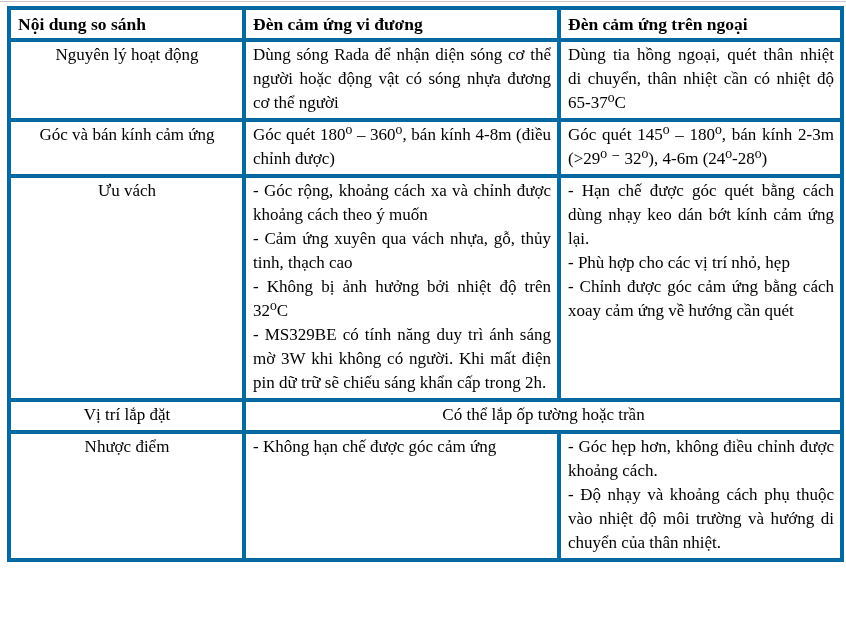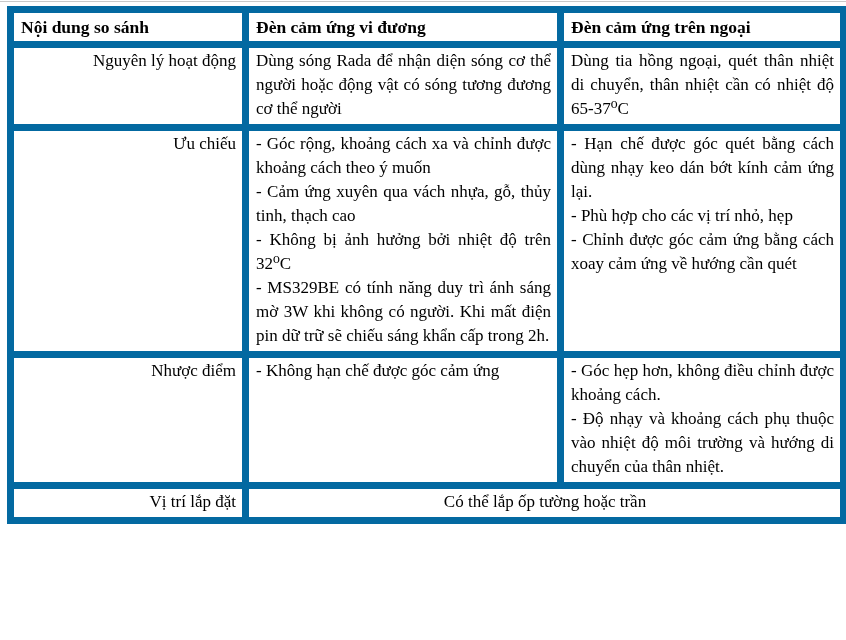--- a/index.html
+++ b/index.html
@@ -32,34 +32,34 @@
     top: 6px;
     width: 833px;
     border-collapse: collapse;
     table-layout: fixed;
     border: 2px solid #111111;
   }
   col.c1 { width: 235px; }
   col.c2 { width: 315px; }
   col.c3 { width: 283px; }
   .cmp th, .cmp td {
-    border: 7px solid #0369a1;
+    border: 4px solid #0369a1;
     vertical-align: top;
     padding: 1px 6px 3px 7px;
     font-size: 17px;
     line-height: 24px;
   }
   .cmp th {
     text-align: left;
     font-weight: bold;
     font-size: 17.5px;
     padding-top: 2px;
     padding-bottom: 2px;
   }
-  .label-cell { text-align: right; }
+  .label-cell { text-align: center; }
   .body-cell {
     text-align: justify;
     white-space: pre-line; 
   }
   .merged-cell {
     text-align: center;
     white-space: normal;
   }
 </style>
 </head>
@@ -77,38 +77,43 @@
     <thead>
       <tr>
         <th>Nội dung so sánh</th>
         <th>Đèn cảm ứng vi đương</th>
         <th>Đèn cảm ứng trên ngoại</th>
       </tr>
     </thead>
     <tbody>
       <tr>
         <td class="label-cell">Nguyên lý hoạt động</td>
-        <td class="body-cell">Dùng sóng Rada để nhận diện sóng cơ thể người hoặc động vật có sóng tương đương cơ thể người</td>
+        <td class="body-cell">Dùng sóng Rada để nhận diện sóng cơ thể người hoặc động vật có sóng nhựa đương cơ thể người</td>
         <td class="body-cell">Dùng tia hồng ngoại, quét thân nhiệt di chuyển, thân nhiệt cần có nhiệt độ 65-37⁰C</td>
       </tr>
       <tr>
-        <td class="label-cell">Ưu chiếu</td>
+        <td class="label-cell">Góc và bán kính cảm ứng</td>
+        <td class="body-cell">Góc quét 180⁰ – 360⁰, bán kính 4-8m (điều chỉnh được)</td>
+        <td class="body-cell">Góc quét 145⁰ – 180⁰, bán kính 2-3m (&gt;29⁰ ⁻ 32⁰), 4-6m (24⁰-28⁰)</td>
+      </tr>
+      <tr>
+        <td class="label-cell">Ưu vách</td>
         <td class="body-cell">- Góc rộng, khoảng cách xa và chỉnh được khoảng cách theo ý muốn
 - Cảm ứng xuyên qua vách nhựa, gỗ, thủy tinh, thạch cao
 - Không bị ảnh hưởng bởi nhiệt độ trên 32⁰C
 - MS329BE có tính năng duy trì ánh sáng mờ 3W khi không có người. Khi mất điện pin dữ trữ sẽ chiếu sáng khẩn cấp trong 2h.</td>
         <td class="body-cell">- Hạn chế được góc quét bằng cách dùng nhạy keo dán bớt kính cảm ứng lại.
 - Phù hợp cho các vị trí nhỏ, hẹp
 - Chỉnh được góc cảm ứng bằng cách xoay cảm ứng về hướng cần quét</td>
       </tr>
       <tr>
+        <td class="label-cell">Vị trí lắp đặt</td>
+        <td class="merged-cell" colspan="2">Có thể lắp ốp tường hoặc trần</td>
+      </tr>
+      <tr>
         <td class="label-cell">Nhược điểm</td>
         <td class="body-cell">- Không hạn chế được góc cảm ứng</td>
         <td class="body-cell">- Góc hẹp hơn, không điều chỉnh được khoảng cách.
 - Độ nhạy và khoảng cách phụ thuộc vào nhiệt độ môi trường và hướng di chuyển của thân nhiệt.</td>
-      </tr>
-      <tr>
-        <td class="label-cell">Vị trí lắp đặt</td>
-        <td class="merged-cell" colspan="2">Có thể lắp ốp tường hoặc trần</td>
       </tr>
     </tbody>
   </table>
 </div>
 
 </body></html>

